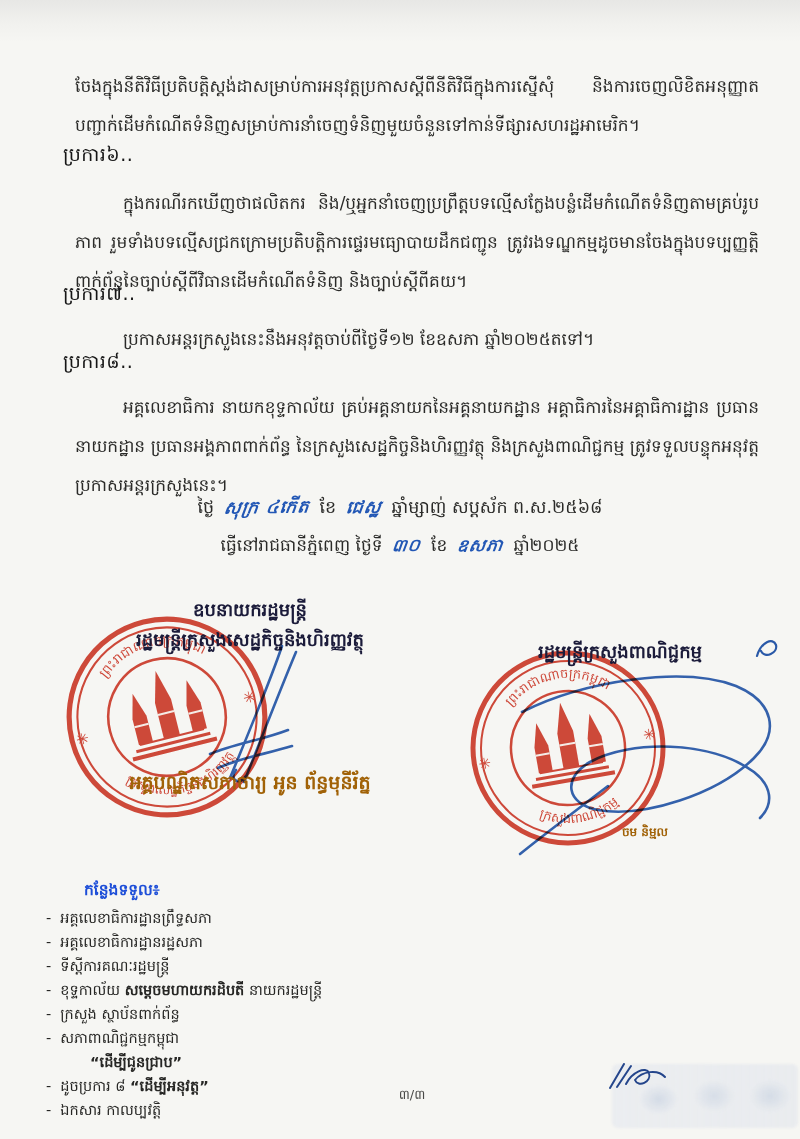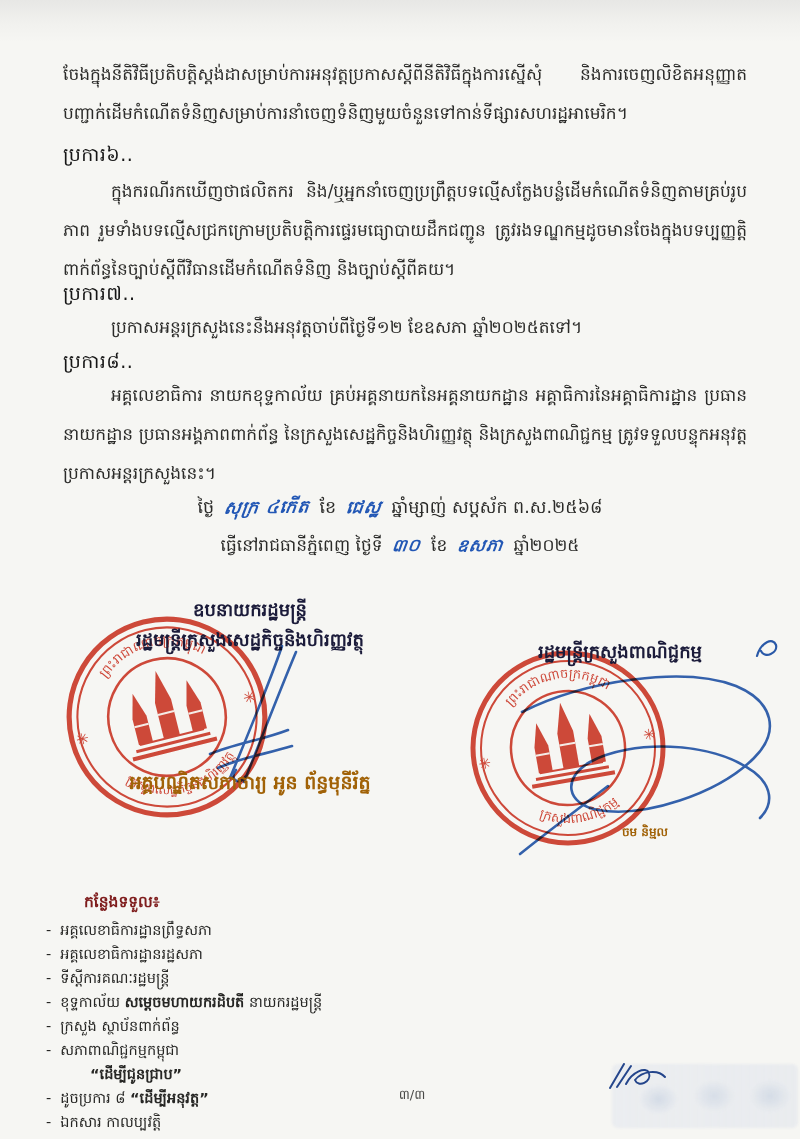--- a/index.html
+++ b/index.html
@@ -4,32 +4,32 @@
 <style>
   html,body{margin:0;padding:0;}
   .page{
     position:relative;width:800px;height:1139px;overflow:hidden;
     background:#f6f6f3;
     font-family:"DejaVu Sans",sans-serif;color:#2a2a28;
   }
   .scan-top{position:absolute;top:0;left:0;right:0;height:42px;
     background:linear-gradient(180deg,#e7e7e5 0%,#f1f1ee 55%,rgba(246,246,243,0) 100%);}
   .para{position:absolute;left:63px;width:684px;text-align:justify;
-    font-size:17px;line-height:39px;margin:0;}
+    font-size:17px;line-height:39px;margin:12px;}
   .indent{text-indent:48px;}
   .art{position:absolute;left:63px;margin:0;font-size:19px;font-weight:normal;color:#161616;letter-spacing:.5px;}
   .dateline{position:absolute;left:60px;width:680px;text-align:center;font-size:17.5px;color:#2a2a28;}
   .hw{color:#2257b5;font-style:italic;font-weight:600;display:inline-block;
       transform:skewX(-8deg) rotate(-1deg);margin:0 10px;letter-spacing:1px;}
   .sig-title{position:absolute;text-align:center;font-weight:bold;color:#1b1b3a;font-size:18px;margin:0;}
   .sig-name{position:absolute;text-align:center;font-weight:bold;color:#a16207;margin:0;}
   .stamp{position:absolute;mix-blend-mode:multiply;opacity:.92;}
   .sig-ink{position:absolute;mix-blend-mode:multiply;}
   .recip{position:absolute;left:46px;top:878px;width:360px;font-size:14.5px;line-height:24px;color:#262624;}
-  .recip-header{font-weight:bold;font-size:15.5px;color:#7f1d1d;margin:12px 0 4px 38px;}
+  .recip-header{font-weight:bold;font-size:15.5px;color:#1d4ed8;margin:0 0 4px 38px;}
   .recip-row{display:flex;gap:9px;align-items:flex-start;}
   .recip-row .dash{flex:0 0 auto;}
   .bold{font-weight:bold;}
   .recip-note{font-weight:bold;margin-left:44px;}
   .footer-page{position:absolute;top:1086px;left:0;width:800px;text-align:center;
     font-size:13px;color:#4a4a48;padding-left:12px;}
   .bleed{position:absolute;left:612px;top:1064px;width:186px;height:64px;border-radius:6px;
     background:
       radial-gradient(28px 22px at 25% 55%,rgba(173,190,214,.38),rgba(173,190,214,0) 70%),
       radial-gradient(30px 24px at 55% 50%,rgba(173,190,214,.33),rgba(173,190,214,0) 70%),

